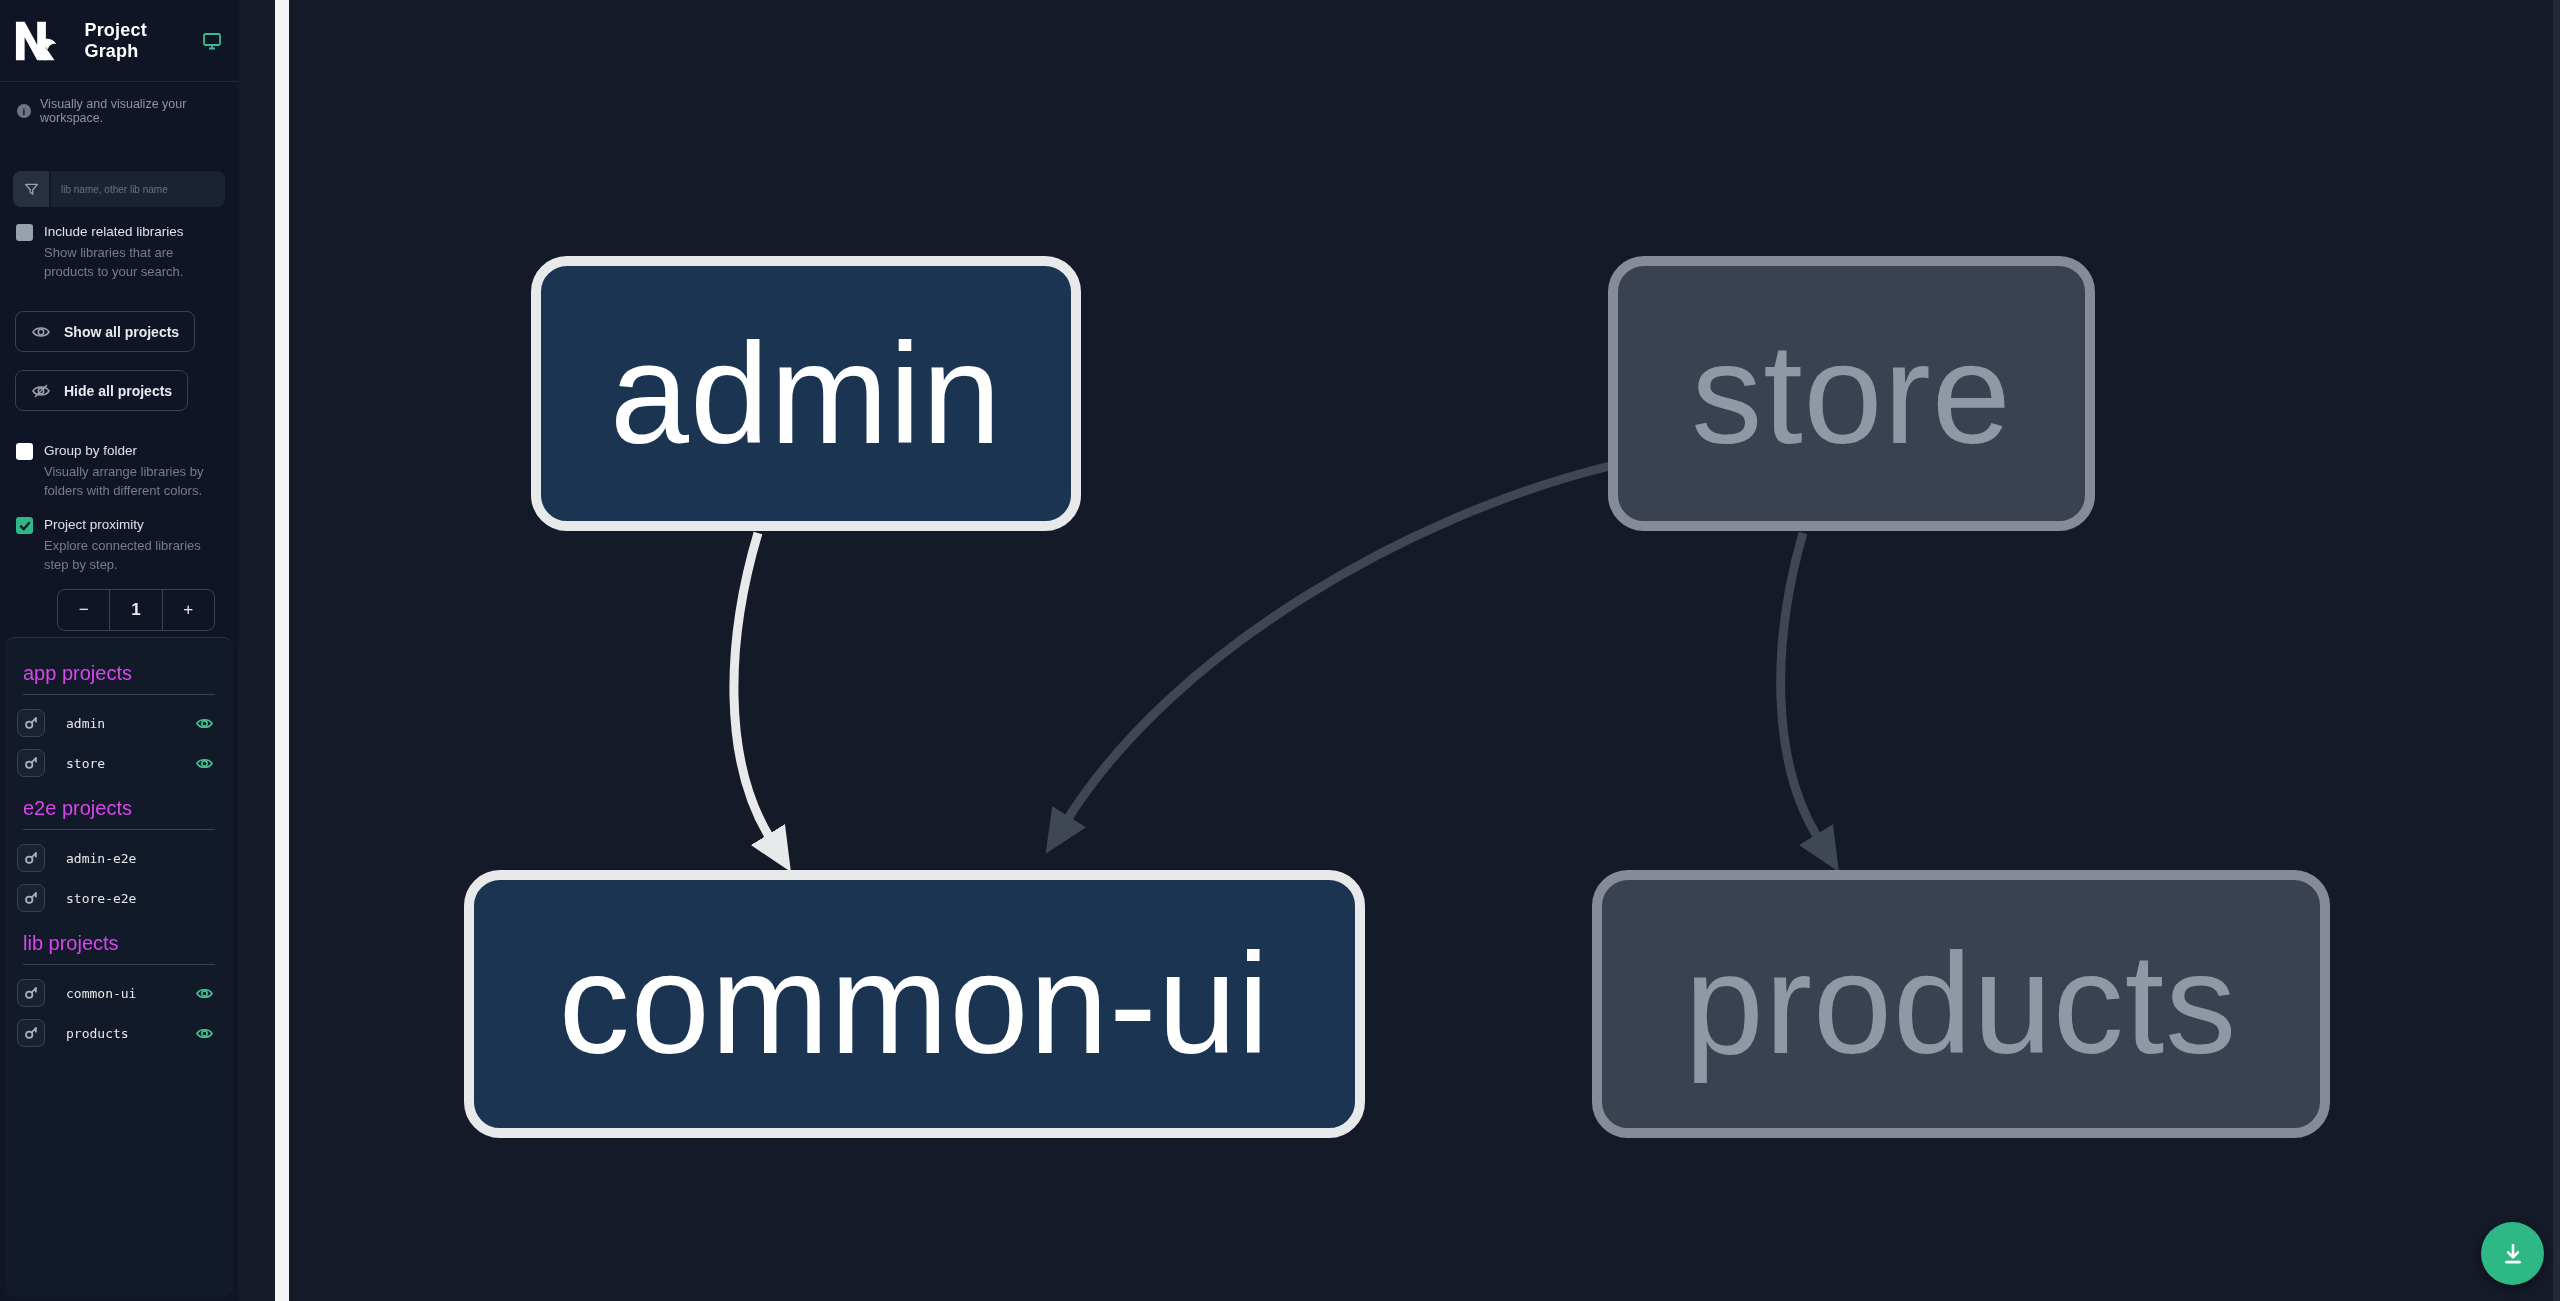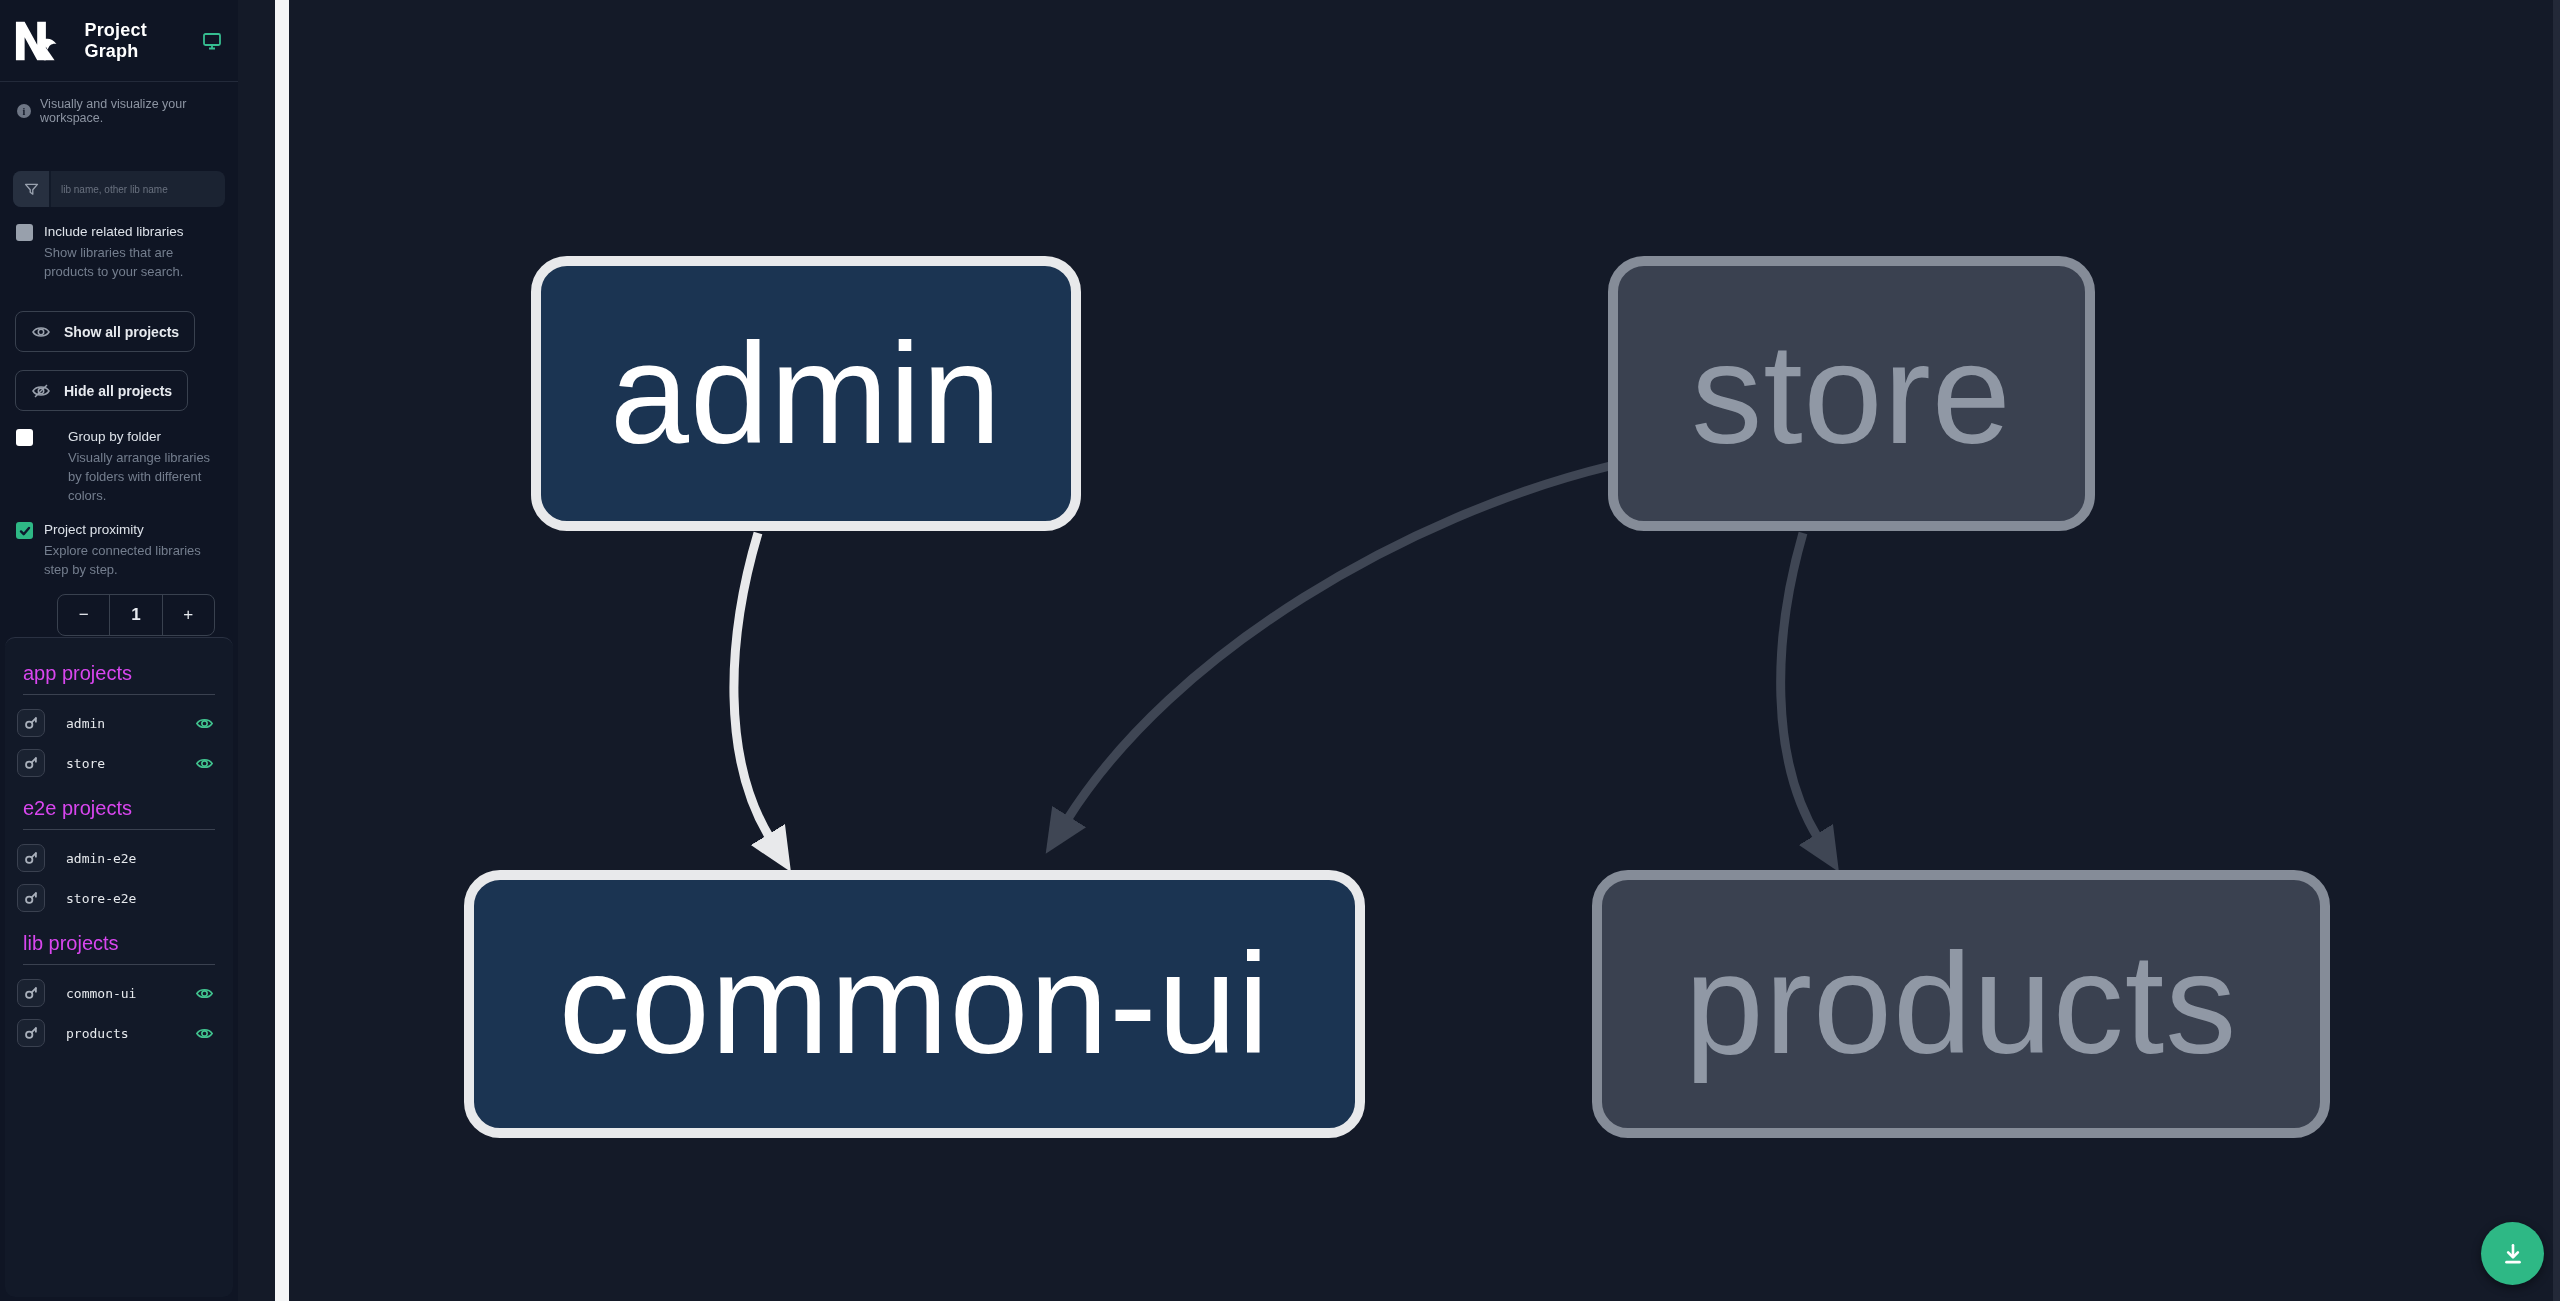--- a/index.html
+++ b/index.html
@@ -40,21 +40,21 @@
   .cb-checked { background:#2eb885; }
   .opt-text { margin-left:11px; }
   .opt-label { color:#dde2e9; font-size:13.5px; font-weight:400; line-height:17px; }
   .opt-desc  { color:#747e8e; font-size:13px; line-height:19px; margin-top:3px; max-width:214px; }
 
   .side-btn { margin:18px 15px 0 15px; height:41px; border:1px solid #39414f; border-radius:8px;
               display:flex; align-items:center; gap:13px; padding:0 15px; cursor:pointer;
               color:#e7eaef; font-size:14px; font-weight:700; background:transparent; }
   .side-btn + .side-btn { }
   .mt-lg { margin-top:30px; }
-  .mt-md { margin-top:17px;gap:24px; }
+  .mt-md { margin-top:31px; }
 
   .counter { margin:15px 0 0 57px; width:158px; height:42px; border:1px solid #39414f; border-radius:8px;
              display:flex; align-items:stretch; overflow:hidden; }
   .counter > div { flex:1; display:flex; align-items:center; justify-content:center;
                    color:#e7eaef; font-size:17px; cursor:pointer; }
   .counter .ctr-val { border-left:1px solid #39414f; border-right:1px solid #39414f; font-weight:700; cursor:default; }
 
   .projects-panel { position:absolute; left:5px; right:5px; top:637px; bottom:4px;
                     background:#121928; border-radius:10px; border-top:1px solid #2a3142; padding-top:10px; }
   .sec-title { margin:14px 18px 0 18px; padding-bottom:9px; border-bottom:1px solid #3a4150;

